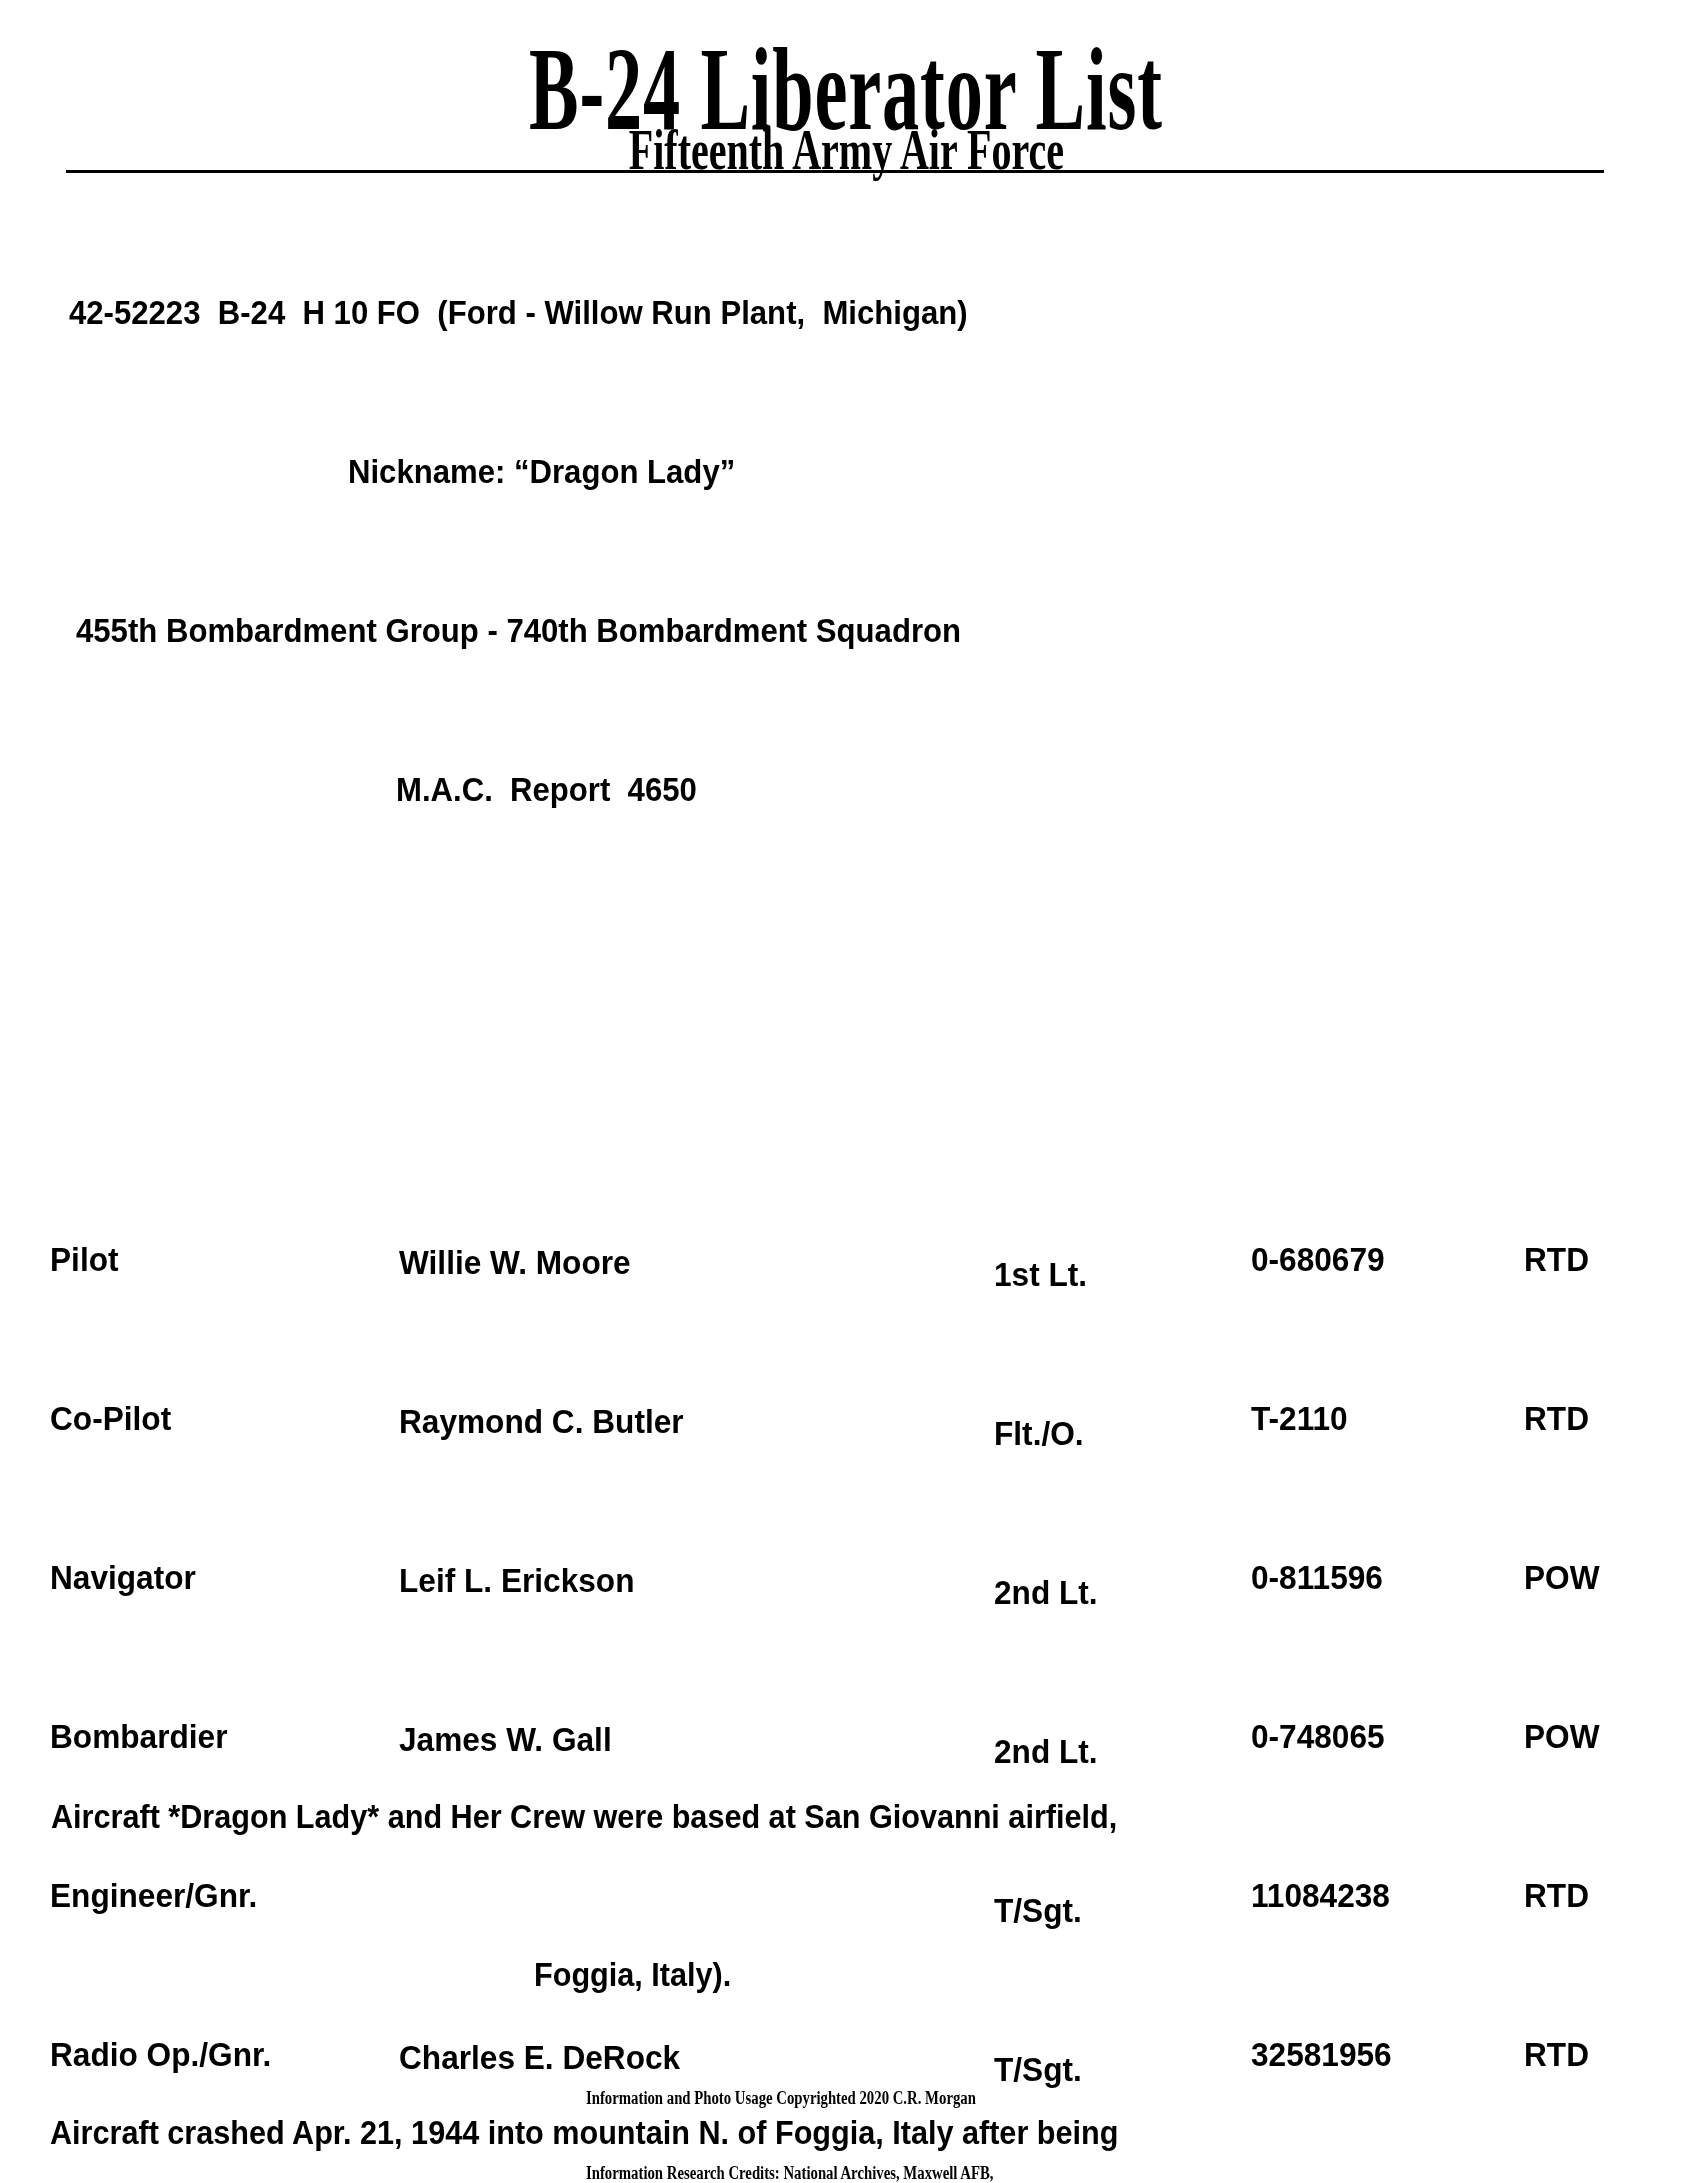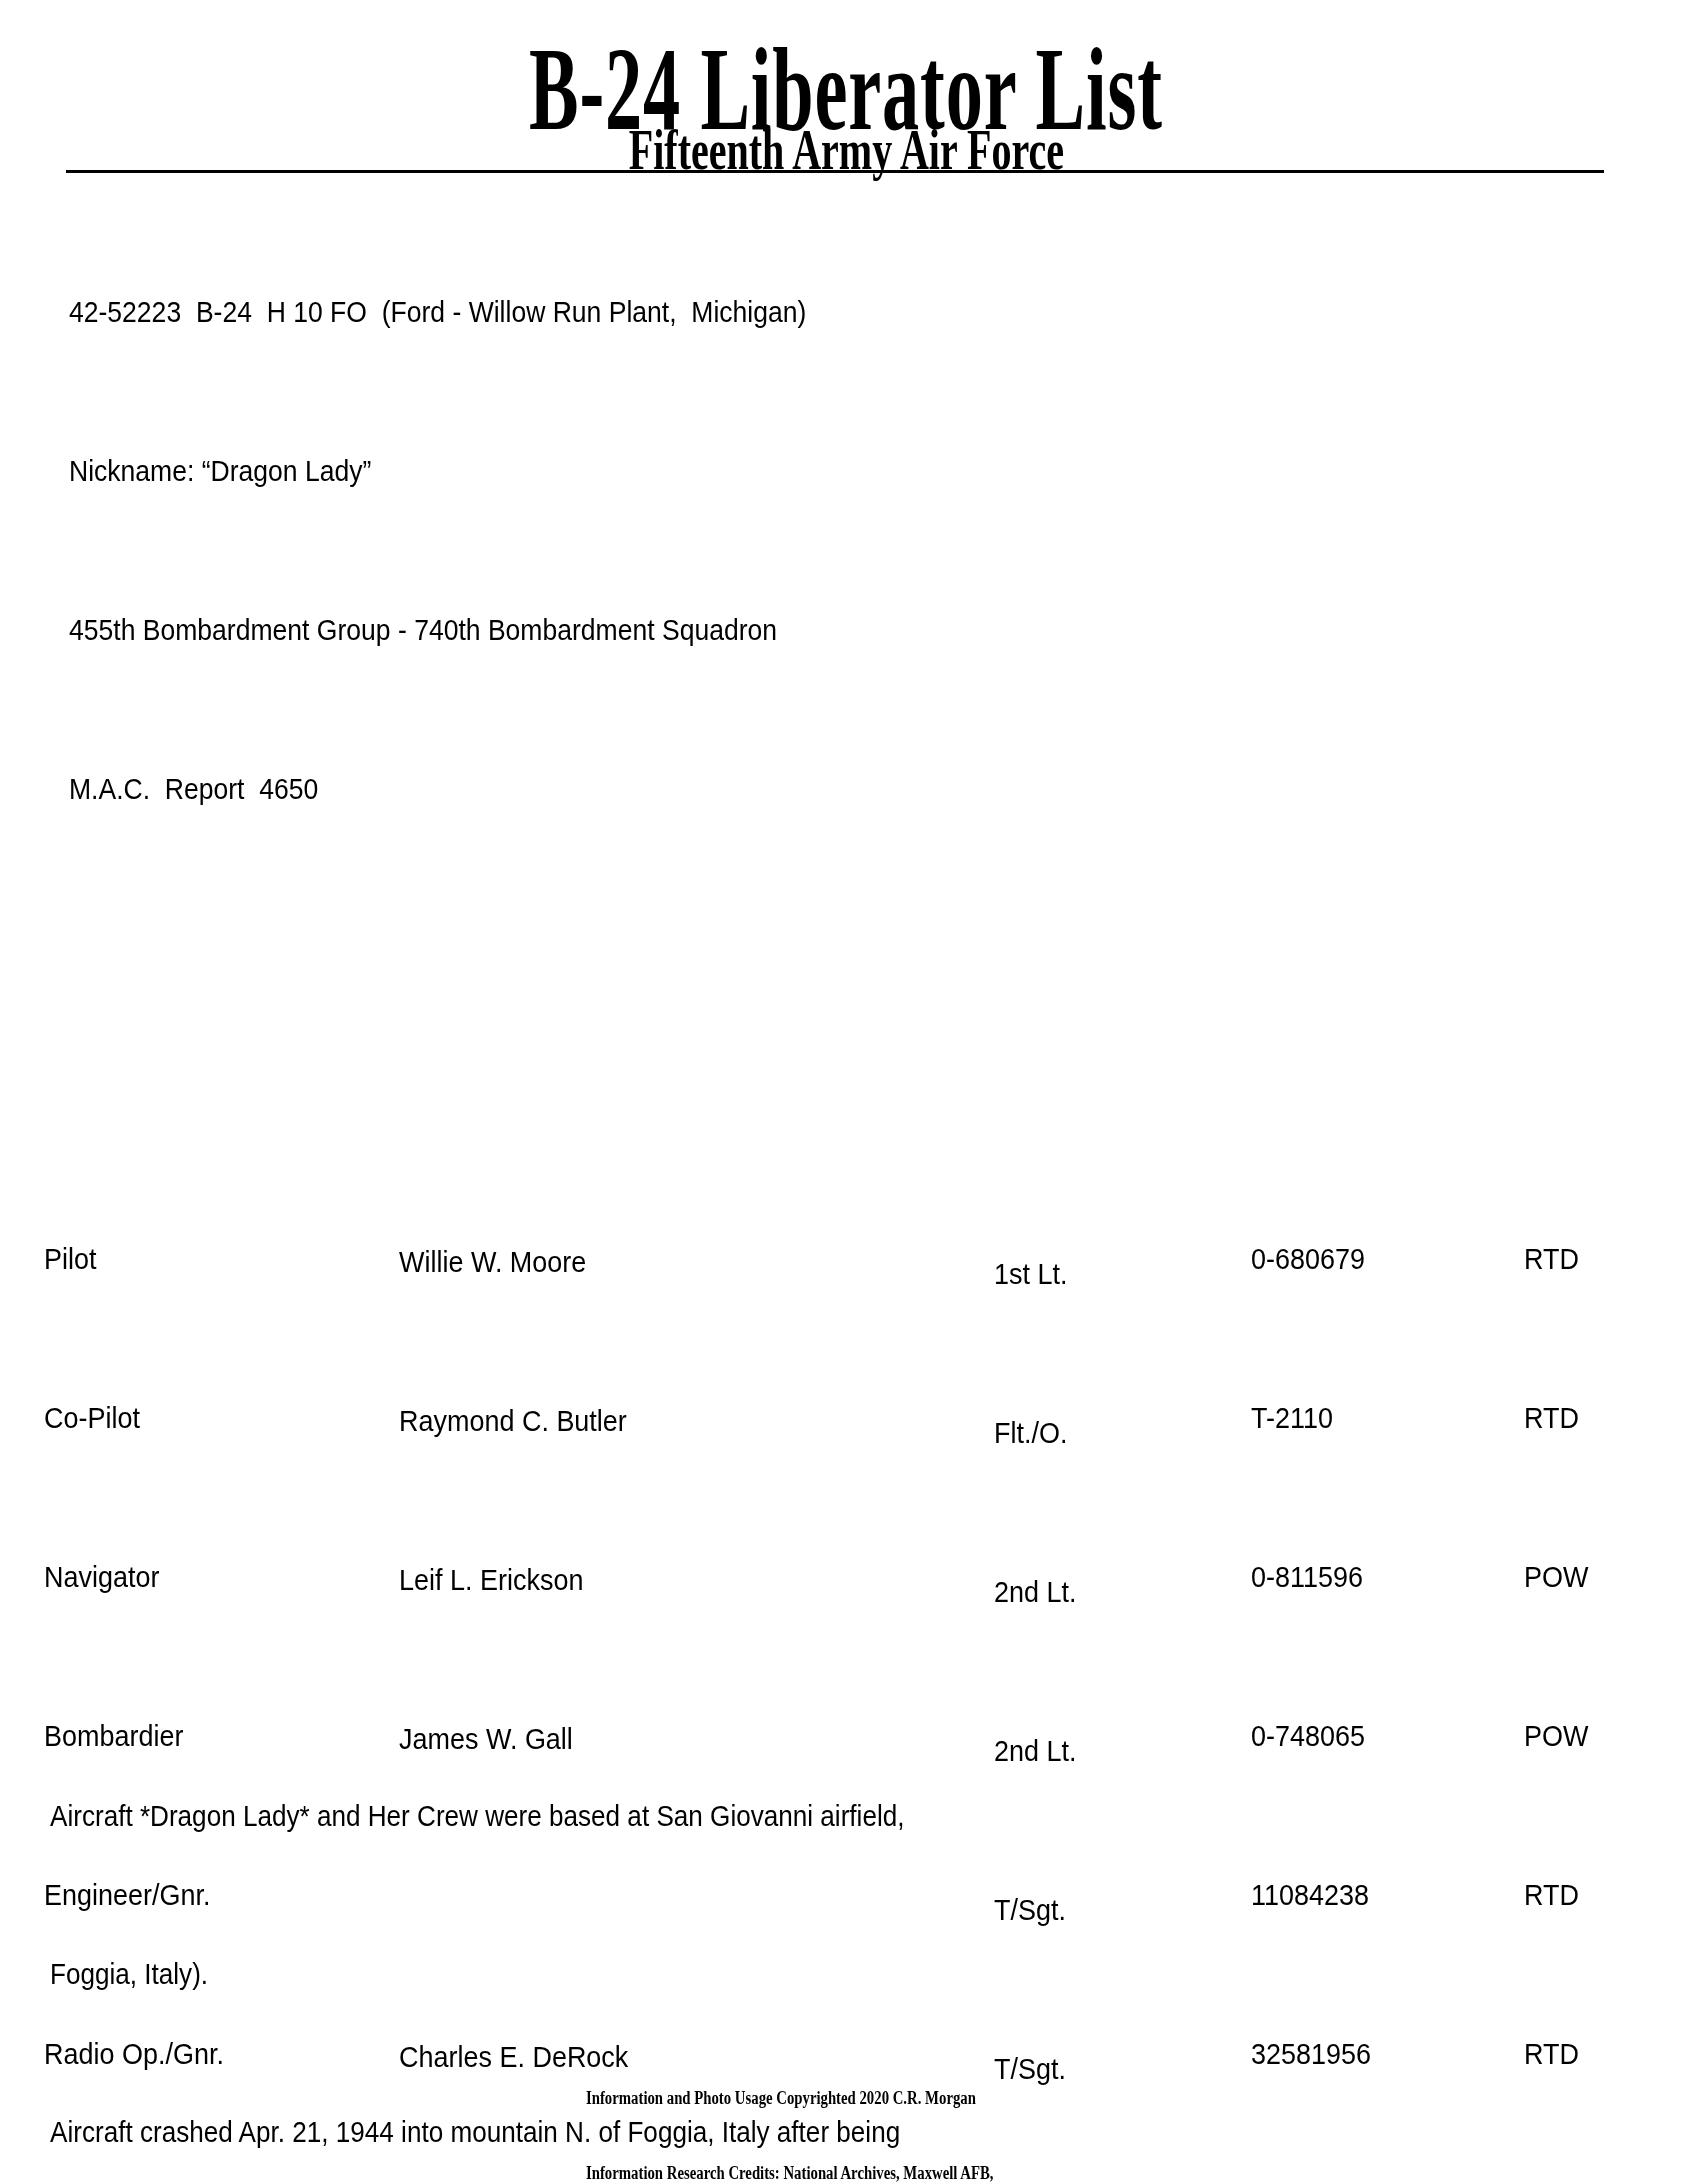--- a/index.html
+++ b/index.html
@@ -45,37 +45,38 @@
   .rule {
     position: absolute;
     left: 66px; width: 1538px;
     top: 170px; height: 3.3px;
     background: #000;
   }
 
   
   .sans {
     font-family: "Liberation Sans", sans-serif;
-    font-weight: normal;
-    font-size: 29px;
+    font-weight: bold;
+    font-size: 34px;
     line-height: 53px;
+    text-align: center;
   }
   .squeeze { display: inline-block; transform-origin: left top; }
 
   
   #aircraft-info { left: 69px; top: 180px; }
   #aircraft-info .line { display: block; height: 53px; }
   #aircraft-info .squeeze { transform: scaleX(0.915); }
 
   
   #crew-table { left: 0; top: 1127px; width: 1687px; }
   .crew-row { position: relative; height: 53px; }
   .cell { position: absolute; top: 0; white-space: pre; }
   .cell .squeeze { transform: scaleX(0.93); }
-  .c-role   { left: 44px; }
+  .c-role   { left: 50px; }
   .c-name   { left: 399px; top: 3.3px; }
   .c-rank   { left: 994px; margin-top: 15px; }
   .c-serial { left: 1251px; }
   .c-status { left: 1524px; }
 
   
   #narrative { left: 50px; top: 1684px; }
   #narrative .line { display: block; height: 52px; line-height: 52px; }
   #narrative .squeeze { transform: scaleX(0.9); }
 

